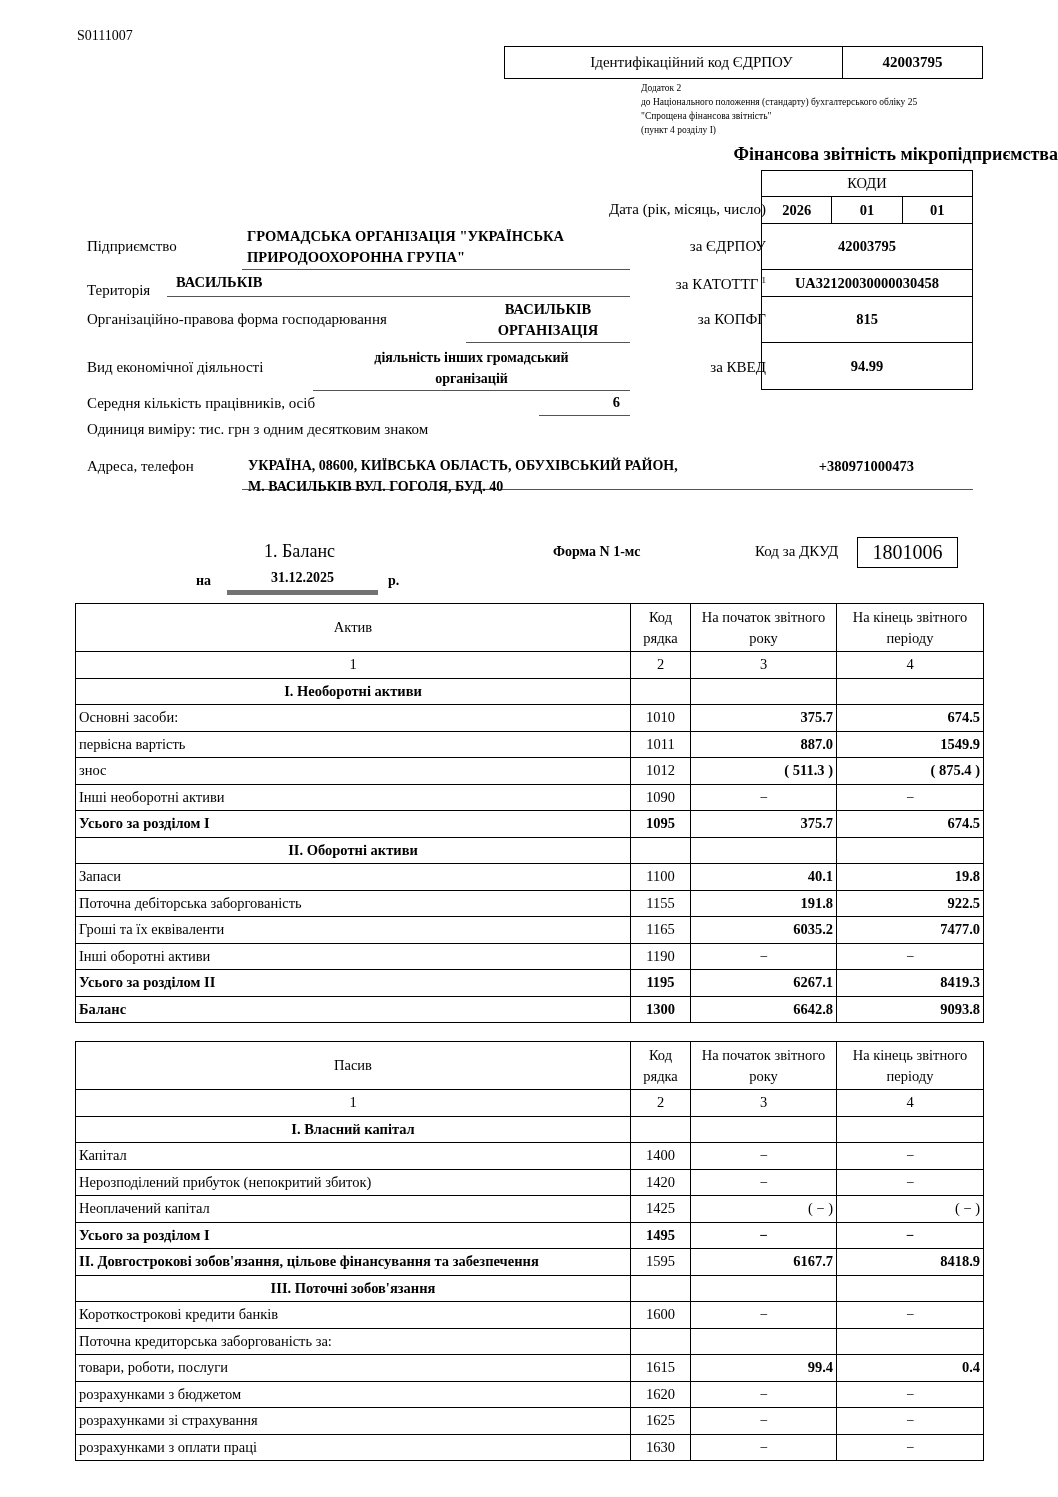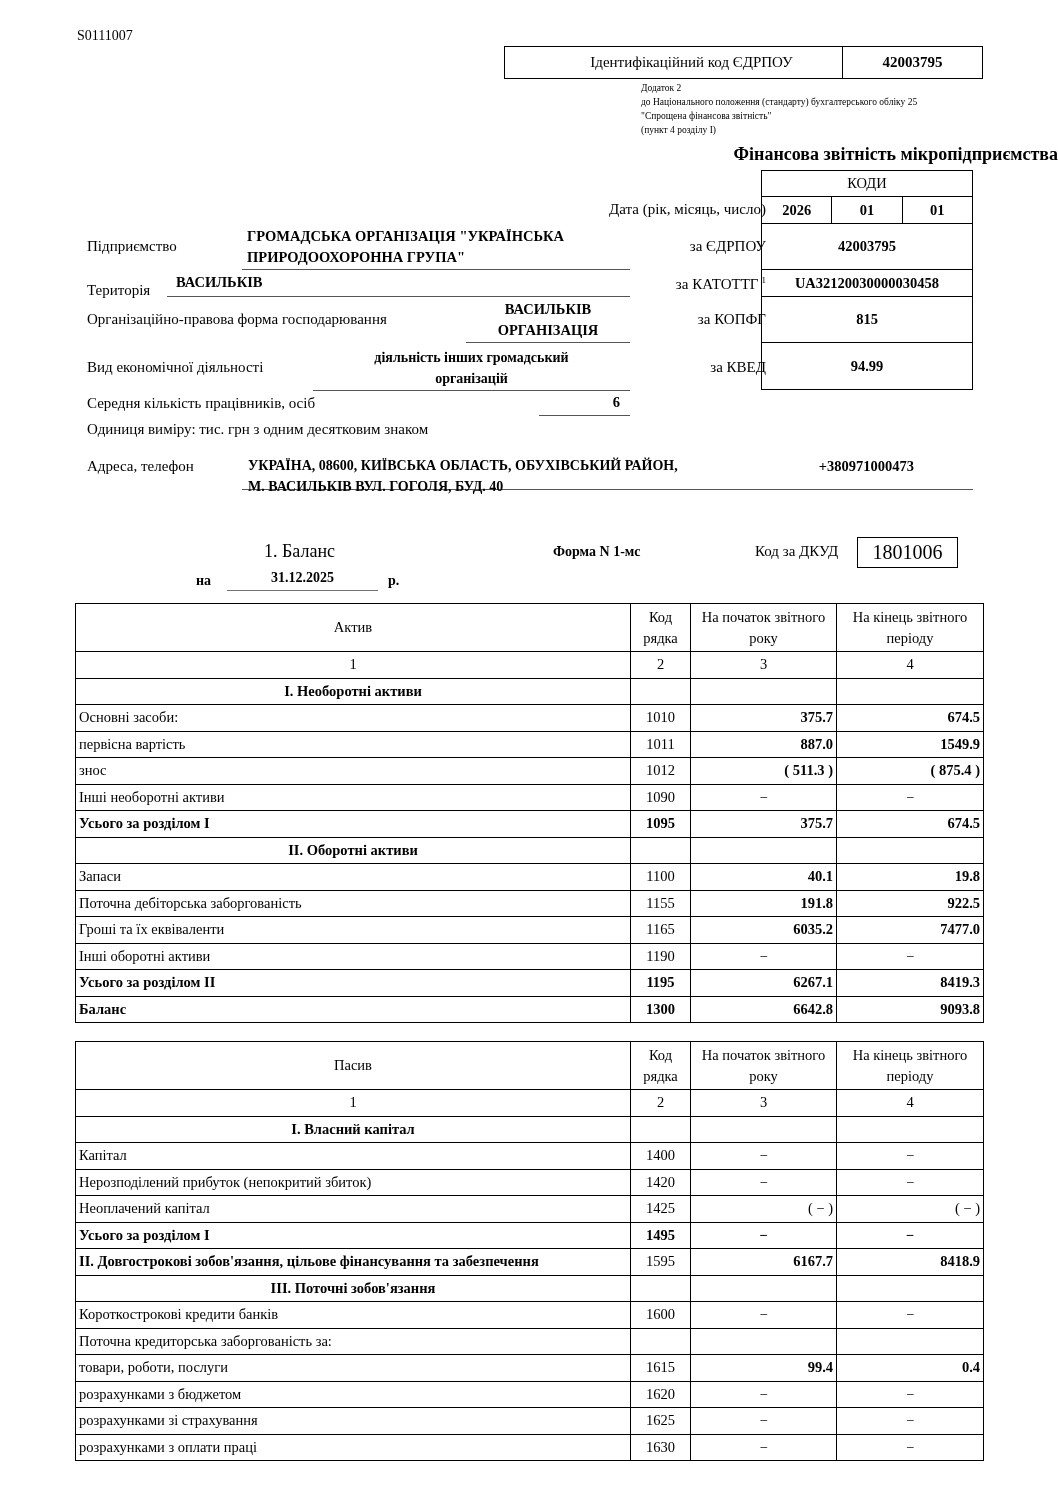--- a/index.html
+++ b/index.html
@@ -28,21 +28,21 @@
   .code-lbl { right: 292px; text-align: right; font-size: 15px; }
 
   .field-lbl { left: 87px; font-size: 15px; }
   .uline { border-bottom: 1px solid #555; }
 
   .bal-title { left: 264px; top: 541px; font-size: 18px; }
   .forma { left: 553px; top: 544px; font-weight: bold; font-size: 14px; }
   .dkud-lbl { left: 755px; top: 543px; font-size: 15px; }
   .dkud-box { left: 857px; top: 537px; width: 101px; height: 31px; border: 1px solid #000; display: flex; align-items: center; justify-content: center; font-size: 20px; }
   .na { left: 196px; top: 573px; font-weight: bold; font-size: 14px; }
-  .date-val { left: 227px; top: 570px; width: 151px; text-align: center; font-weight: bold; font-size: 14px; border-bottom: 1px solid #737373; padding-bottom: 4px; }
+  .date-val { left: 227px; top: 570px; width: 151px; text-align: center; font-weight: bold; font-size: 14px; border-bottom: 5px solid #737373; padding-bottom: 4px; }
   .r { left: 388px; top: 573px; font-weight: bold; font-size: 14px; }
 
   table.bal { position: absolute; left: 75px; width: 908px; border-collapse: collapse; table-layout: fixed; font-size: 14.5px; }
   table.bal td { border: 1px solid #000; padding: 0 3px; height: 26.5px; vertical-align: middle; }
   table.bal col.c1 { width: 555px; }
   table.bal col.c2 { width: 60px; }
   table.bal col.c3 { width: 146px; }
   table.bal col.c4 { width: 147px; }
   table.bal tr.hdr td { height: 48px; text-align: center; line-height: 21px; }
   table.bal tr.num td { text-align: center; }

